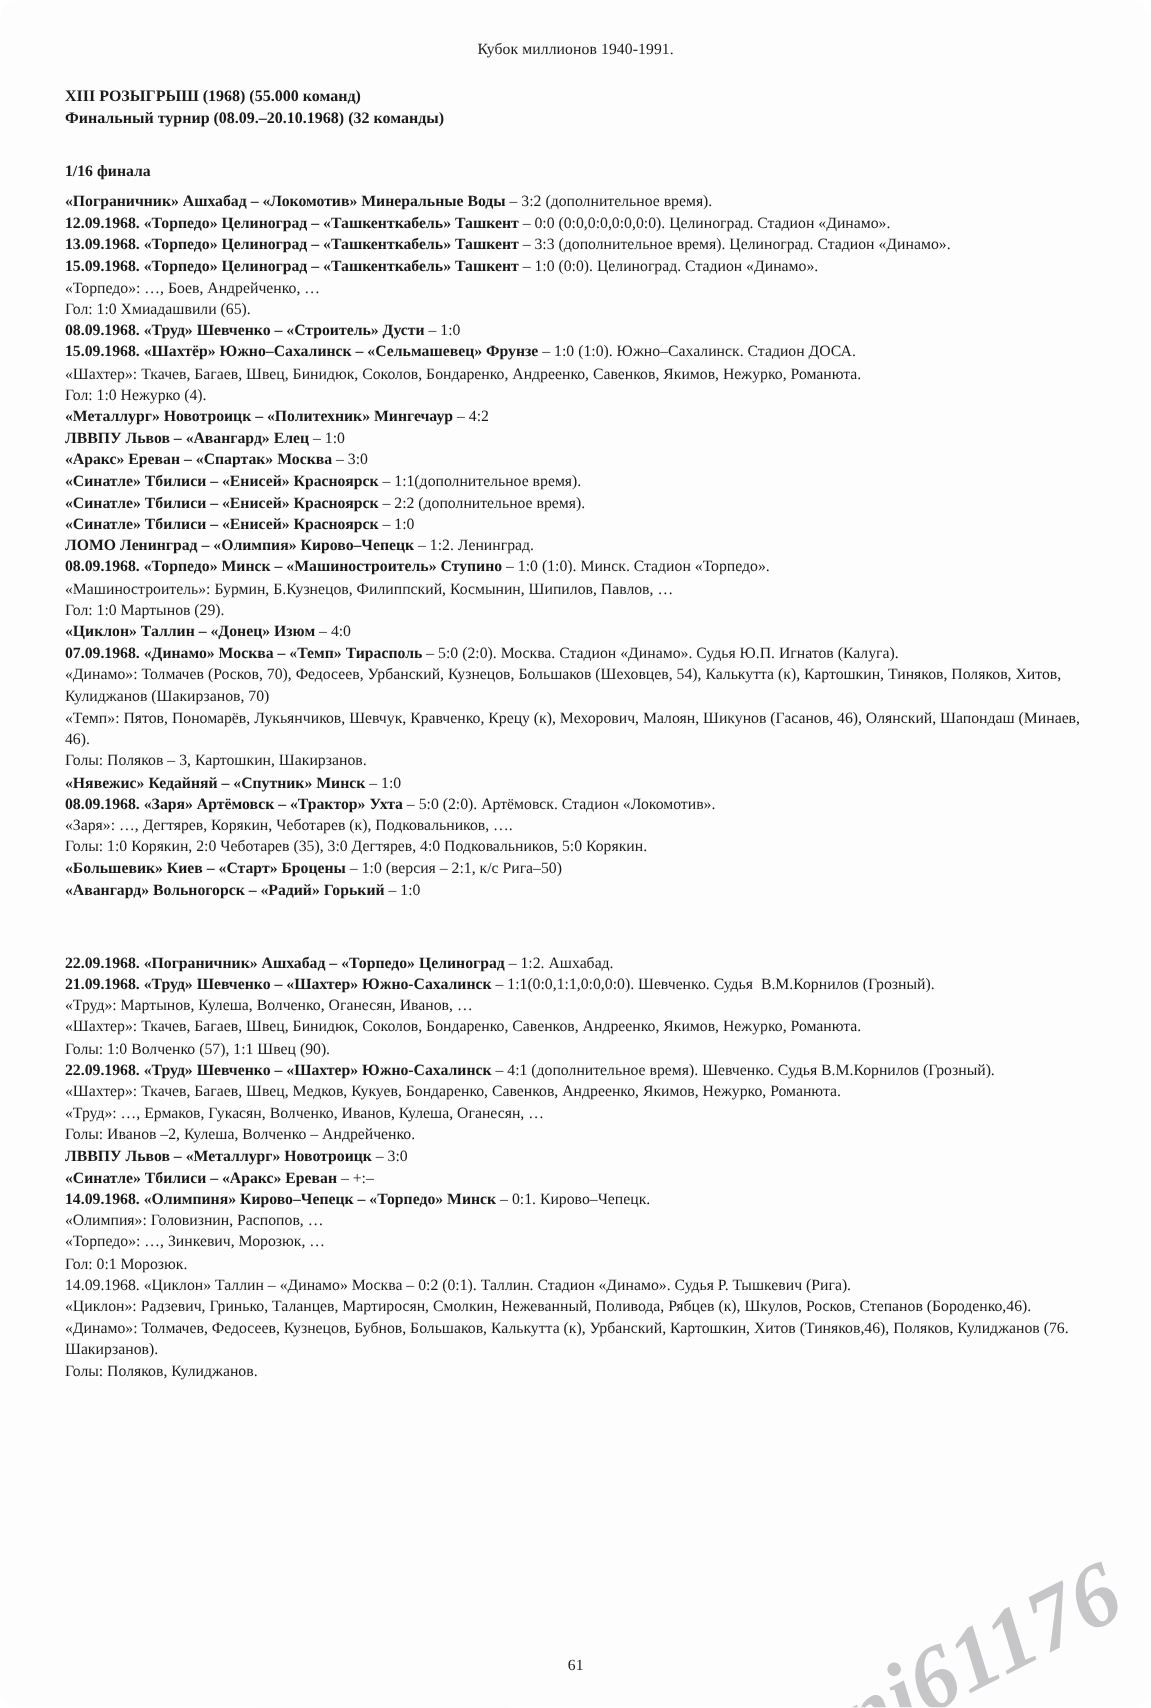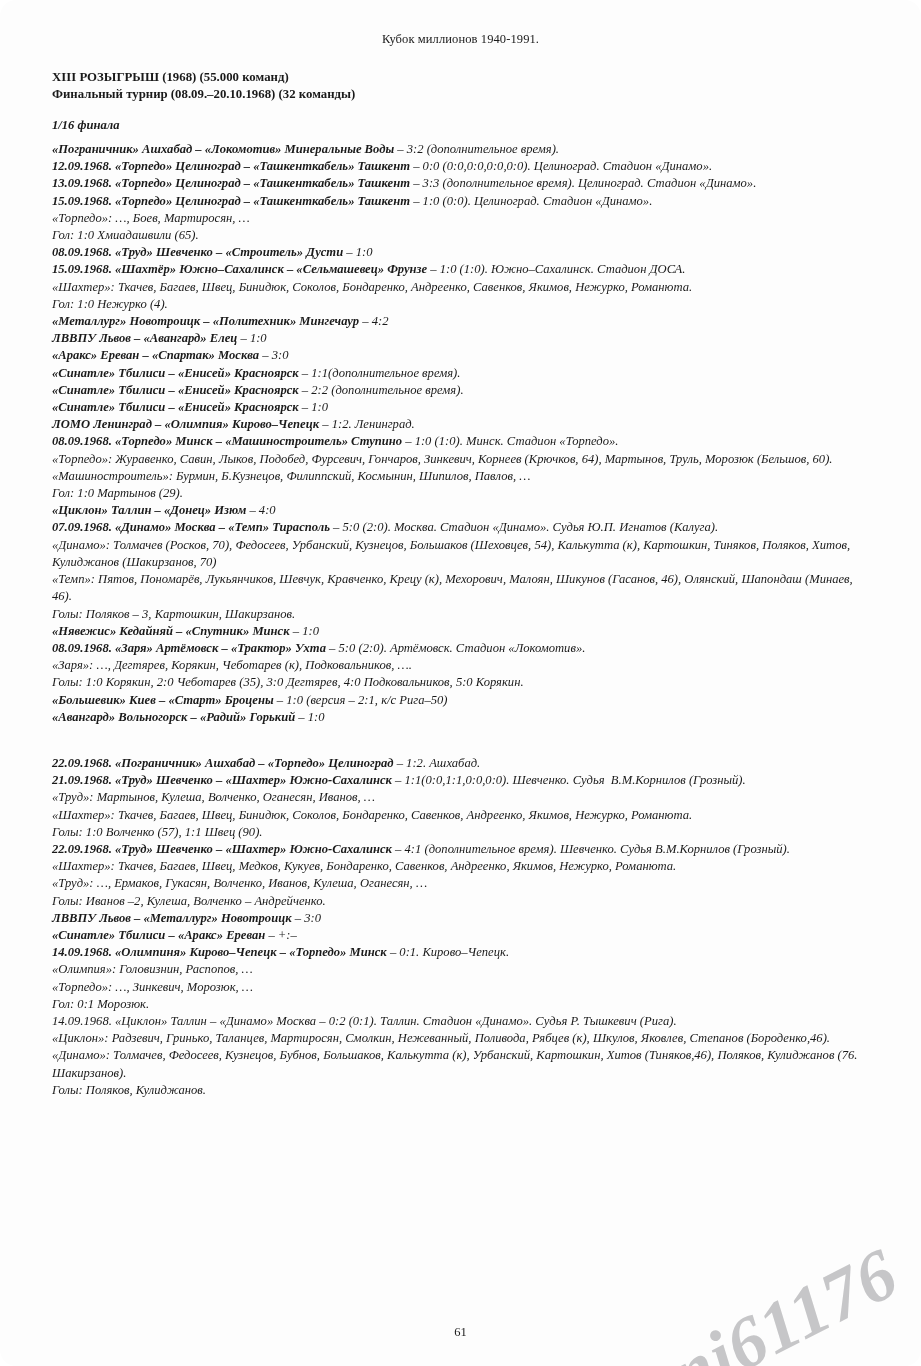--- a/index.html
+++ b/index.html
@@ -29,22 +29,21 @@
     text-align: center;
     font-size: 12.5px;
     padding-top: 32px;
     letter-spacing: 0.1px;
   }
   .content {
     margin: 0;
     padding: 0 52px 0 52px;
   }
   .block {
-    margin-top: 0;
-    font-style: italic;
+    margin-top: 12px;
   }
   .line {
     font-size: 12.6px;
     line-height: 17.2px;
     white-space: pre-wrap;
     word-wrap: break-word;
   }
   .b { font-weight: bold; }
   .spacer-lg { height: 22px; }
   .spacer-md { height: 13px; }
@@ -106,35 +105,34 @@
       <div class="spacer-md"></div>
 
       <div class="block">
         <div class="section-title">1/16 финала</div>
         <div class="spacer-sm"></div>
         <div id="sec0">
             <div class="line"><span class="b">«Пограничник» Ашхабад – «Локомотив» Минеральные Воды</span><span> – 3:2 (дополнительное время).</span></div>
             <div class="line"><span class="b">12.09.1968. </span><span class="b">«Торпедо» Целиноград – «Ташкенткабель» Ташкент</span><span> – 0:0 (0:0,0:0,0:0,0:0). Целиноград. Стадион «Динамо».</span></div>
             <div class="line"><span class="b">13.09.1968. </span><span class="b">«Торпедо» Целиноград – «Ташкенткабель» Ташкент</span><span> – 3:3 (дополнительное время). Целиноград. Стадион «Динамо».</span></div>
             <div class="line"><span class="b">15.09.1968. </span><span class="b">«Торпедо» Целиноград – «Ташкенткабель» Ташкент</span><span> – 1:0 (0:0). Целиноград. Стадион «Динамо».</span></div>
-            <div class="line"><span>«Торпедо»: …, Боев, Мартиросян, …</span></div>
+            <div class="line"><span>«Торпедо»: …, Боев, Андрейченко, …</span></div>
             <div class="line"><span>Гол: 1:0 Хмиадашвили (65).</span></div>
             <div class="line"><span class="b">08.09.1968. </span><span class="b">«Труд» Шевченко – «Строитель» Дусти</span><span> – 1:0</span></div>
             <div class="line"><span class="b">15.09.1968. </span><span class="b">«Шахтёр» Южно–Сахалинск – «Сельмашевец» Фрунзе</span><span> – 1:0 (1:0). Южно–Сахалинск. Стадион ДОСА.</span></div>
             <div class="line"><span>«Шахтер»: Ткачев, Багаев, Швец, Бинидюк, Соколов, Бондаренко, Андреенко, Савенков, Якимов, Нежурко, Романюта.</span></div>
             <div class="line"><span>Гол: 1:0 Нежурко (4).</span></div>
             <div class="line"><span class="b">«Металлург» Новотроицк – «Политехник» Мингечаур</span><span> – 4:2</span></div>
             <div class="line"><span class="b">ЛВВПУ Львов – «Авангард» Елец</span><span> – 1:0</span></div>
             <div class="line"><span class="b">«Аракс» Ереван – «Спартак» Москва</span><span> – 3:0</span></div>
             <div class="line"><span class="b">«Синатле» Тбилиси – «Енисей» Красноярск</span><span> – 1:1(дополнительное время).</span></div>
             <div class="line"><span class="b">«Синатле» Тбилиси – «Енисей» Красноярск</span><span> – 2:2 (дополнительное время).</span></div>
             <div class="line"><span class="b">«Синатле» Тбилиси – «Енисей» Красноярск</span><span> – 1:0</span></div>
             <div class="line"><span class="b">ЛОМО Ленинград – «Олимпия» Кирово–Чепецк</span><span> – 1:2. Ленинград.</span></div>
             <div class="line"><span class="b">08.09.1968. </span><span class="b">«Торпедо» Минск – «Машиностроитель» Ступино</span><span> – 1:0 (1:0). Минск. Стадион «Торпедо».</span></div>
-            <div class="line"><span>«Торпедо»: Журавенко, Савин, Лыков, Подобед, Фурсевич, Гончаров, Зинкевич, Корнеев (Крючков, 64), Мартынов, Труль, Морозюк (Бельшов, 60).</span></div>
             <div class="line"><span>«Машиностроитель»: Бурмин, Б.Кузнецов, Филиппский, Космынин, Шипилов, Павлов, …</span></div>
             <div class="line"><span>Гол: 1:0 Мартынов (29).</span></div>
             <div class="line"><span class="b">«Циклон» Таллин – «Донец» Изюм</span><span> – 4:0</span></div>
             <div class="line"><span class="b">07.09.1968. </span><span class="b">«Динамо» Москва – «Темп» Тирасполь</span><span> – 5:0 (2:0). Москва. Стадион «Динамо». Судья Ю.П. Игнатов (Калуга).</span></div>
             <div class="line"><span>«Динамо»: Толмачев (Росков, 70), Федосеев, Урбанский, Кузнецов, Большаков (Шеховцев, 54), Калькутта (к), Картошкин, Тиняков, Поляков, Хитов, Кулиджанов (Шакирзанов, 70)</span></div>
             <div class="line"><span>«Темп»: Пятов, Пономарёв, Лукьянчиков, Шевчук, Кравченко, Крецу (к), Мехорович, Малоян, Шикунов (Гасанов, 46), Олянский, Шапондаш (Минаев, 46).</span></div>
             <div class="line"><span>Голы: Поляков – 3, Картошкин, Шакирзанов.</span></div>
             <div class="line"><span class="b">«Нявежис» Кедайняй – «Спутник» Минск</span><span> – 1:0</span></div>
             <div class="line"><span class="b">08.09.1968. </span><span class="b">«Заря» Артёмовск – «Трактор» Ухта</span><span> – 5:0 (2:0). Артёмовск. Стадион «Локомотив».</span></div>
             <div class="line"><span>«Заря»: …, Дегтярев, Корякин, Чеботарев (к), Подковальников, ….</span></div>
@@ -158,21 +156,21 @@
             <div class="line"><span>«Шахтер»: Ткачев, Багаев, Швец, Медков, Кукуев, Бондаренко, Савенков, Андреенко, Якимов, Нежурко, Романюта.</span></div>
             <div class="line"><span>«Труд»: …, Ермаков, Гукасян, Волченко, Иванов, Кулеша, Оганесян, …</span></div>
             <div class="line"><span>Голы: Иванов –2, Кулеша, Волченко – Андрейченко.</span></div>
             <div class="line"><span class="b">ЛВВПУ Львов – «Металлург» Новотроицк</span><span> – 3:0</span></div>
             <div class="line"><span class="b">«Синатле» Тбилиси – «Аракс» Ереван</span><span> – +:–</span></div>
             <div class="line"><span class="b">14.09.1968. </span><span class="b">«Олимпиня» Кирово–Чепецк – «Торпедо» Минск</span><span> – 0:1. Кирово–Чепецк.</span></div>
             <div class="line"><span>«Олимпия»: Головизнин, Распопов, …</span></div>
             <div class="line"><span>«Торпедо»: …, Зинкевич, Морозюк, …</span></div>
             <div class="line"><span>Гол: 0:1 Морозюк.</span></div>
             <div class="line"><span>14.09.1968. «Циклон» Таллин – «Динамо» Москва – 0:2 (0:1). Таллин. Стадион «Динамо». Судья Р. Тышкевич (Рига).</span></div>
-            <div class="line"><span>«Циклон»: Радзевич, Гринько, Таланцев, Мартиросян, Смолкин, Нежеванный, Поливода, Рябцев (к), Шкулов, Яковлев, Степанов (Бороденко,46).</span></div>
+            <div class="line"><span>«Циклон»: Радзевич, Гринько, Таланцев, Мартиросян, Смолкин, Нежеванный, Поливода, Рябцев (к), Шкулов, Росков, Степанов (Бороденко,46).</span></div>
             <div class="line"><span>«Динамо»: Толмачев, Федосеев, Кузнецов, Бубнов, Большаков, Калькутта (к), Урбанский, Картошкин, Хитов (Тиняков,46), Поляков, Кулиджанов (76. Шакирзанов).</span></div>
             <div class="line"><span>Голы: Поляков, Кулиджанов.</span></div>
           </div>
       </div>
 
     </div>
 
     <div class="watermark">Djoni61176</div>
 
     <div class="page-number">61</div>

